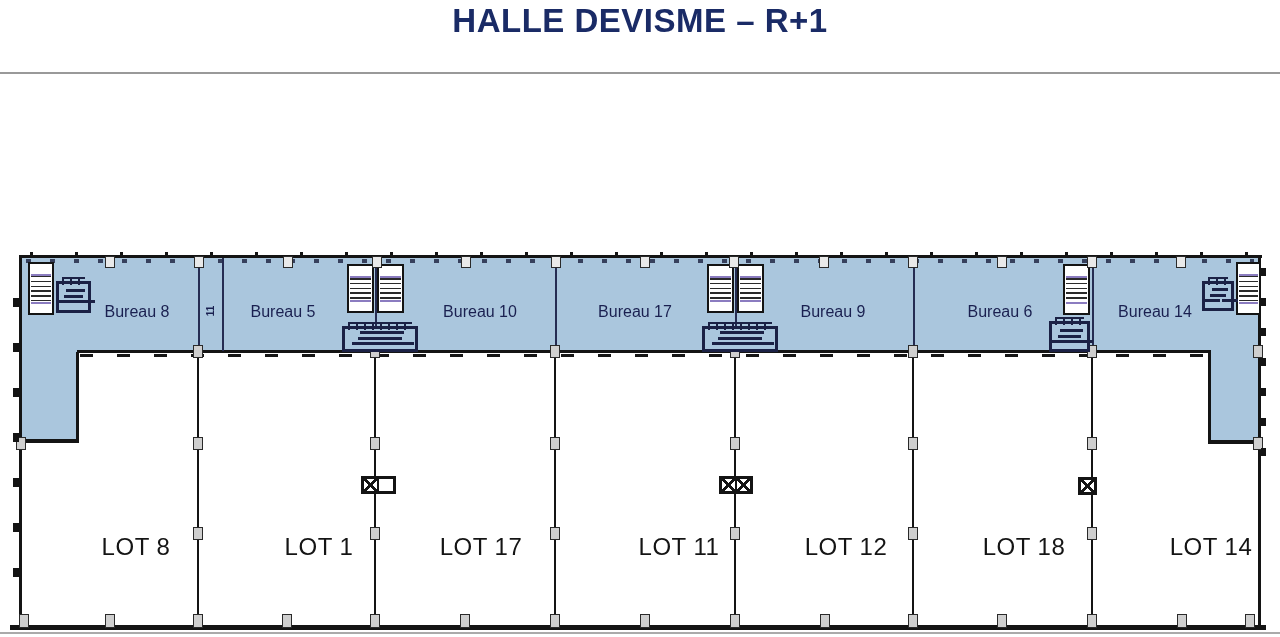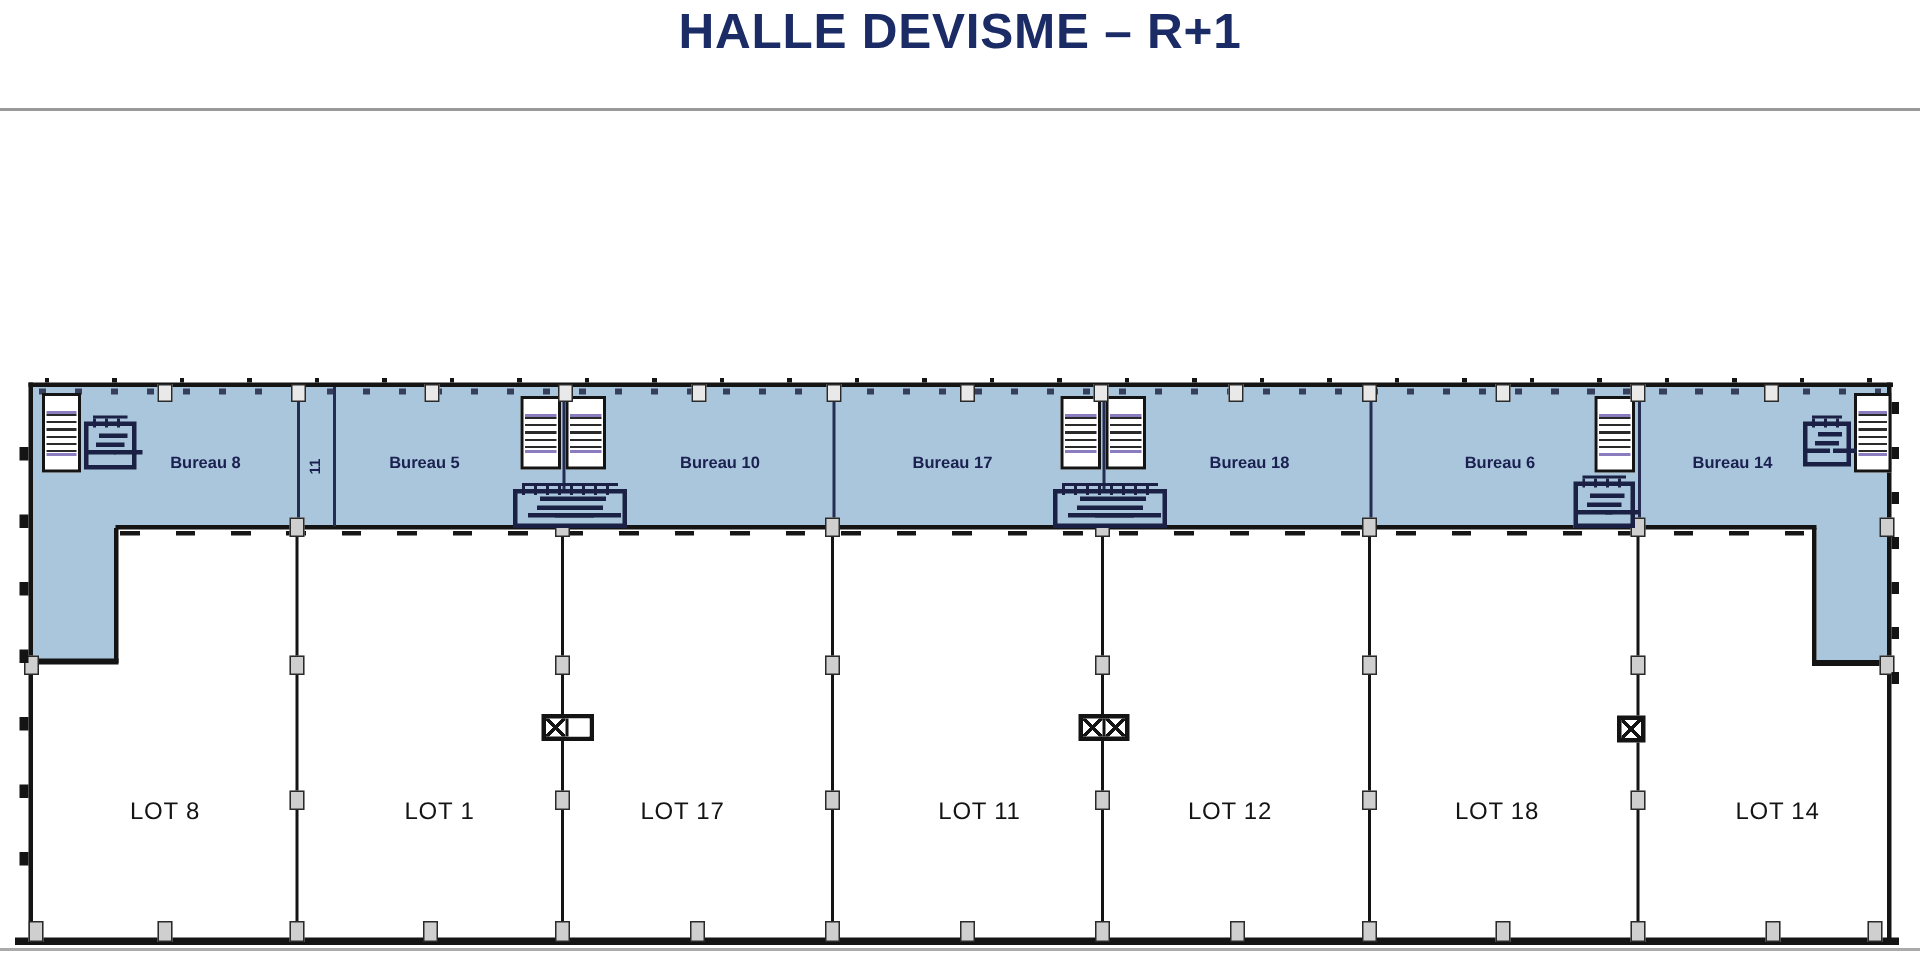--- a/index.html
+++ b/index.html
@@ -31,22 +31,22 @@
   .topticks{top:252px;height:3px;
           background:repeating-linear-gradient(90deg,#141414 0 3px,transparent 3px 45px);}
   .dashbottom{top:354px;height:3px;
           background:repeating-linear-gradient(90deg,#161616 0 13px,transparent 13px 37px);}
   .xbox{display:flex;border:3px solid #141414;background:#fff;}
   .xcell{width:13px;height:12px;
      background:linear-gradient(45deg,transparent calc(50% - 1.2px),#141414 calc(50% - 1.2px) calc(50% + 1.2px),transparent calc(50% + 1.2px)),
                 linear-gradient(-45deg,transparent calc(50% - 1.2px),#141414 calc(50% - 1.2px) calc(50% + 1.2px),transparent calc(50% + 1.2px));}
   .xcell + .xcell{border-left:2px solid #141414;}
   .plain{width:14px;height:12px;border-left:2px solid #141414;background:#fff;}
-  .bureau{font-size:11px;font-weight:bold;color:#1a2050;transform:translateX(-50%);white-space:nowrap;}
-  .lot{font-size:16px;color:#141414;transform:translateX(-50%);white-space:nowrap;letter-spacing:.5px;}
+  .bureau{font-size:16px;font-weight:normal;color:#1a2050;transform:translateX(-50%);white-space:nowrap;}
+  .lot{font-size:24px;color:#141414;transform:translateX(-50%);white-space:nowrap;letter-spacing:.5px;margin-left:26px;}
   #corridor-label{left:196px;top:298px;width:28px;height:26px;display:flex;align-items:center;justify-content:center;
           transform:rotate(-90deg);font-size:10px;font-weight:bold;color:#1a2050;}
 </style>
 </head>
 <body>
 
 <div class="abs" id="title">HALLE DEVISME – R+1</div>
 <div class="abs" id="separator"></div>
 
 <div class="abs" id="plan" style="left:0;top:0;width:1280px;height:637px;">
@@ -182,21 +182,21 @@
     <div class="abs wall" style="left: 1261px; top: 298px; width: 5px; height: 8px;"></div>
     <div class="abs wall" style="left: 1261px; top: 328px; width: 5px; height: 8px;"></div>
     <div class="abs wall" style="left: 1261px; top: 358px; width: 5px; height: 8px;"></div>
     <div class="abs wall" style="left: 1261px; top: 388px; width: 5px; height: 8px;"></div>
     <div class="abs wall" style="left: 1261px; top: 418px; width: 5px; height: 8px;"></div>
     <div class="abs wall" style="left: 1261px; top: 448px; width: 5px; height: 8px;"></div>
     <div class="abs bureau" style="left: 137px; top: 303px;">Bureau 8</div>
     <div class="abs bureau" style="left: 283px; top: 303px;">Bureau 5</div>
     <div class="abs bureau" style="left: 480px; top: 303px;">Bureau 10</div>
     <div class="abs bureau" style="left: 635px; top: 303px;">Bureau 17</div>
-    <div class="abs bureau" style="left: 833px; top: 303px;">Bureau 18</div>
+    <div class="abs bureau" style="left: 833px; top: 303px;">Bureau 9</div>
     <div class="abs bureau" style="left: 1000px; top: 303px;">Bureau 6</div>
     <div class="abs bureau" style="left: 1155px; top: 303px;">Bureau 14</div>
     <div class="abs lot" style="left: 110px; top: 533px;">LOT 8</div>
     <div class="abs lot" style="left: 293px; top: 533px;">LOT 1</div>
     <div class="abs lot" style="left: 455px; top: 533px;">LOT 17</div>
     <div class="abs lot" style="left: 653px; top: 533px;">LOT 11</div>
     <div class="abs lot" style="left: 820px; top: 533px;">LOT 12</div>
     <div class="abs lot" style="left: 998px; top: 533px;">LOT 18</div>
     <div class="abs lot" style="left: 1185px; top: 533px;">LOT 14</div>
   </div>

